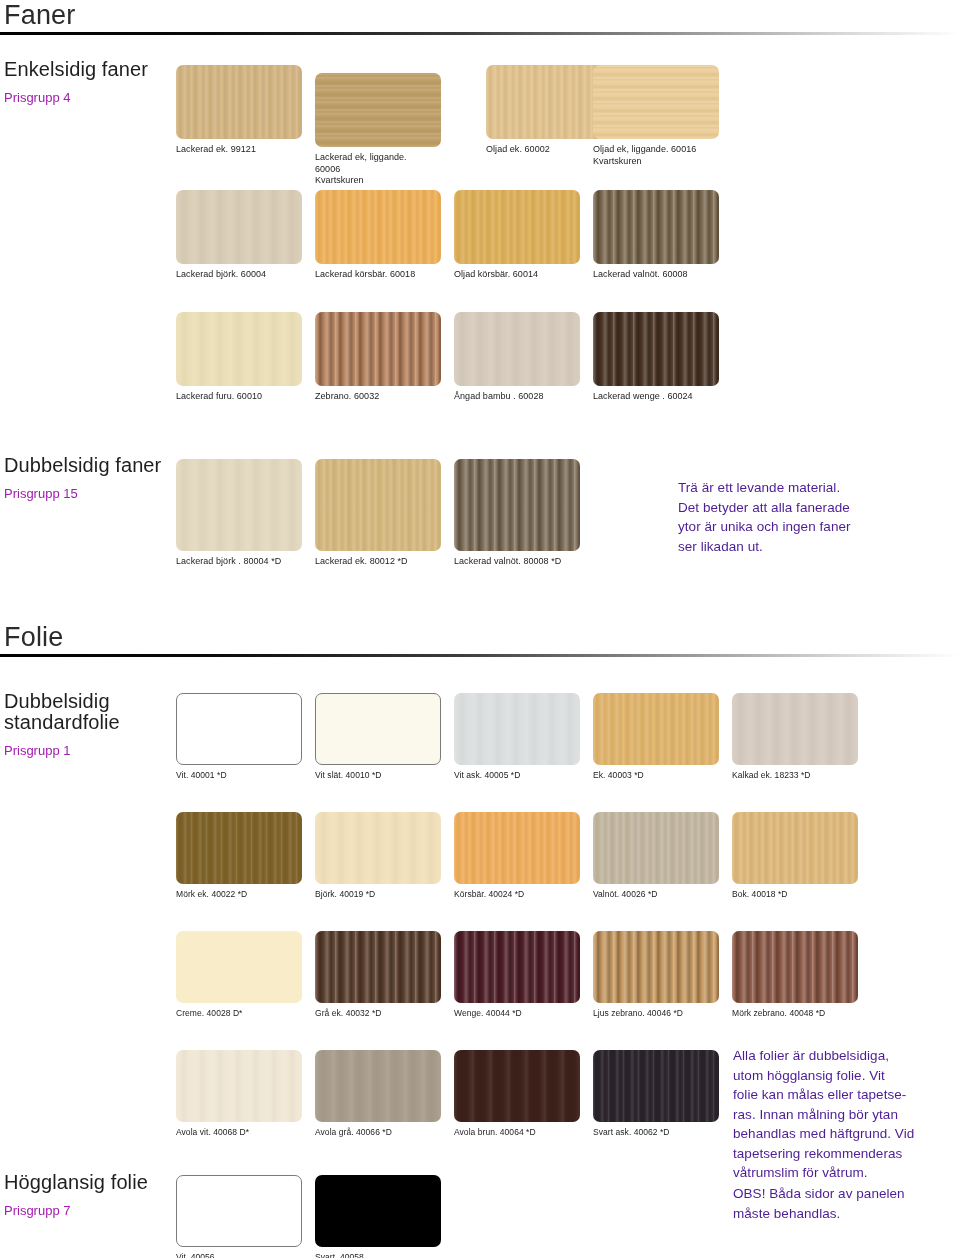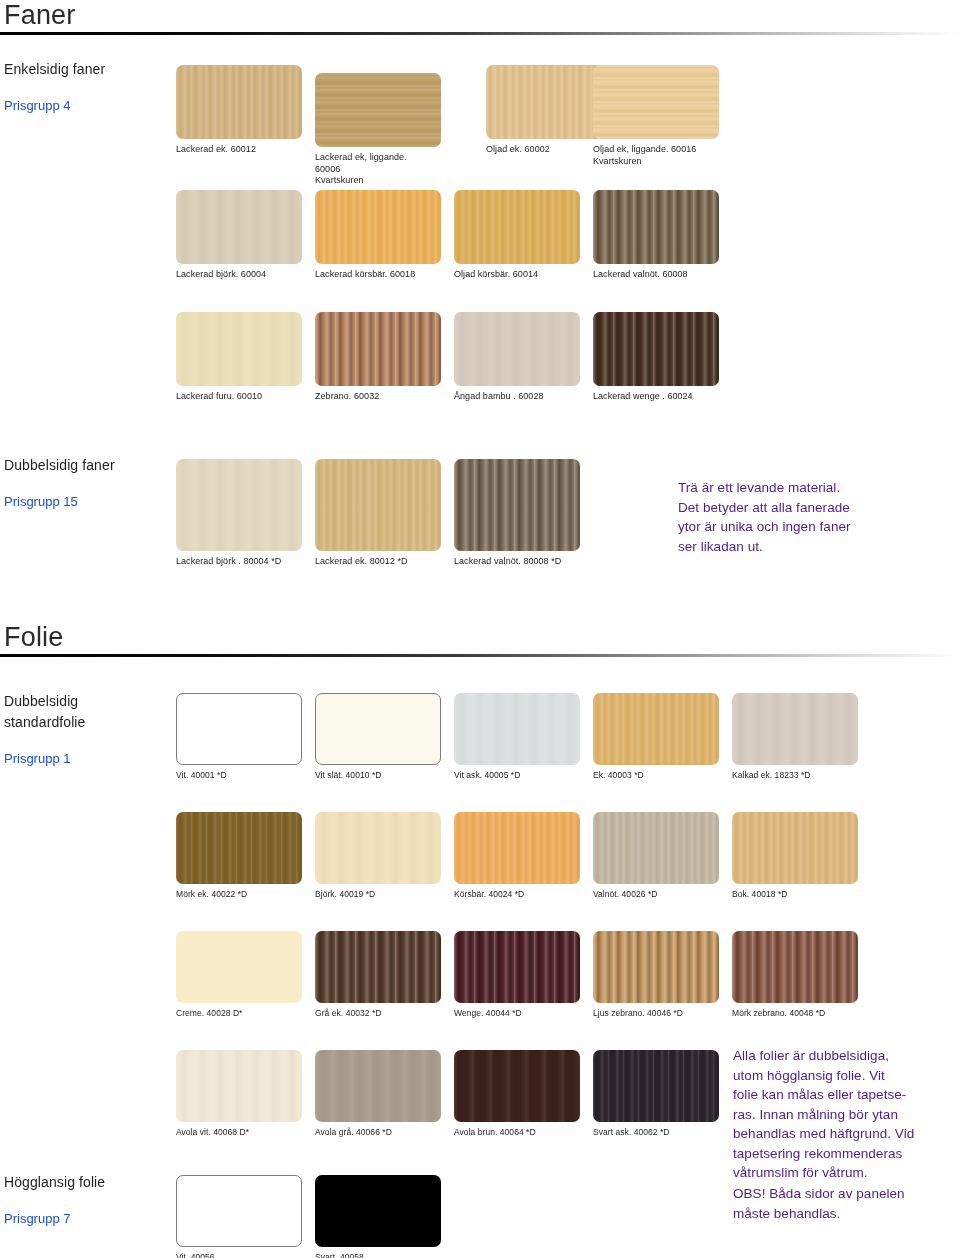--- a/index.html
+++ b/index.html
@@ -33,32 +33,32 @@
     background: linear-gradient(to right, #000000 0%, #0a0a0a 22%, #3d3d3d 48%, #9a9a9a 72%, #d8d8d8 88%, #ffffff 100%);
   }
 
   
   .group-label {
     position: absolute;
     left: 4px;
     width: 170px;
   }
   .group-label .gl-title {
-    font-size: 14px;
+    font-size: 20px;
     font-weight: 400;
     color: #1f1f1f;
     line-height: 21px;
     letter-spacing: 0.1px;
   }
   .group-label .gl-sub {
     font-size: 13px;
     font-weight: 400;
-    color: #1d4ed8;
+    color: #a21caf;
     line-height: 17px;
-    margin-top: 17px;
+    margin-top: 9px;
   }
 
   
   .row { position: absolute; }
   .cell { position: absolute; top: 0; }
 
   .swatch {
     border-radius: 7px;
     position: relative;
     overflow: hidden;
@@ -145,21 +145,21 @@
   <div class="rule" style="top:32px;"></div>
 
   <div class="group-label" style="top:59px;">
     <div class="gl-title">Enkelsidig faner</div>
     <div class="gl-sub">Prisgrupp 4</div>
   </div>
 
   <div class="row" id="row-faner_r1" style="left:176px; top:65px; width:740px; height:110px;">
       <div class="cell" style="left: 0px; width: 126px;">
         <div class="swatch grain" title="Lackerad ek. 60012" style="width: 126px; height: 74px; background: rgb(212, 181, 131);"></div>
-        <div class="caption big">Lackerad ek. 60012</div>
+        <div class="caption big">Lackerad ek. 99121</div>
       </div>
       <div class="cell" style="left: 139px; width: 114px; margin-top: 8px;">
         <div class="swatch grain horiz" title="Lackerad ek, liggande. 60006
 Kvartskuren" style="width: 126px; height: 74px; background: rgb(191, 160, 104);"></div>
         <div class="caption big">Lackerad ek, liggande. 60006
 Kvartskuren</div>
       </div>
       <div class="cell" style="left: 278px; width: 126px; padding-left: 32px;">
         <div class="swatch grain" title="Oljad ek. 60002" style="width: 126px; height: 74px; background: rgb(226, 195, 143);"></div>
         <div class="caption big">Oljad ek. 60002</div>

